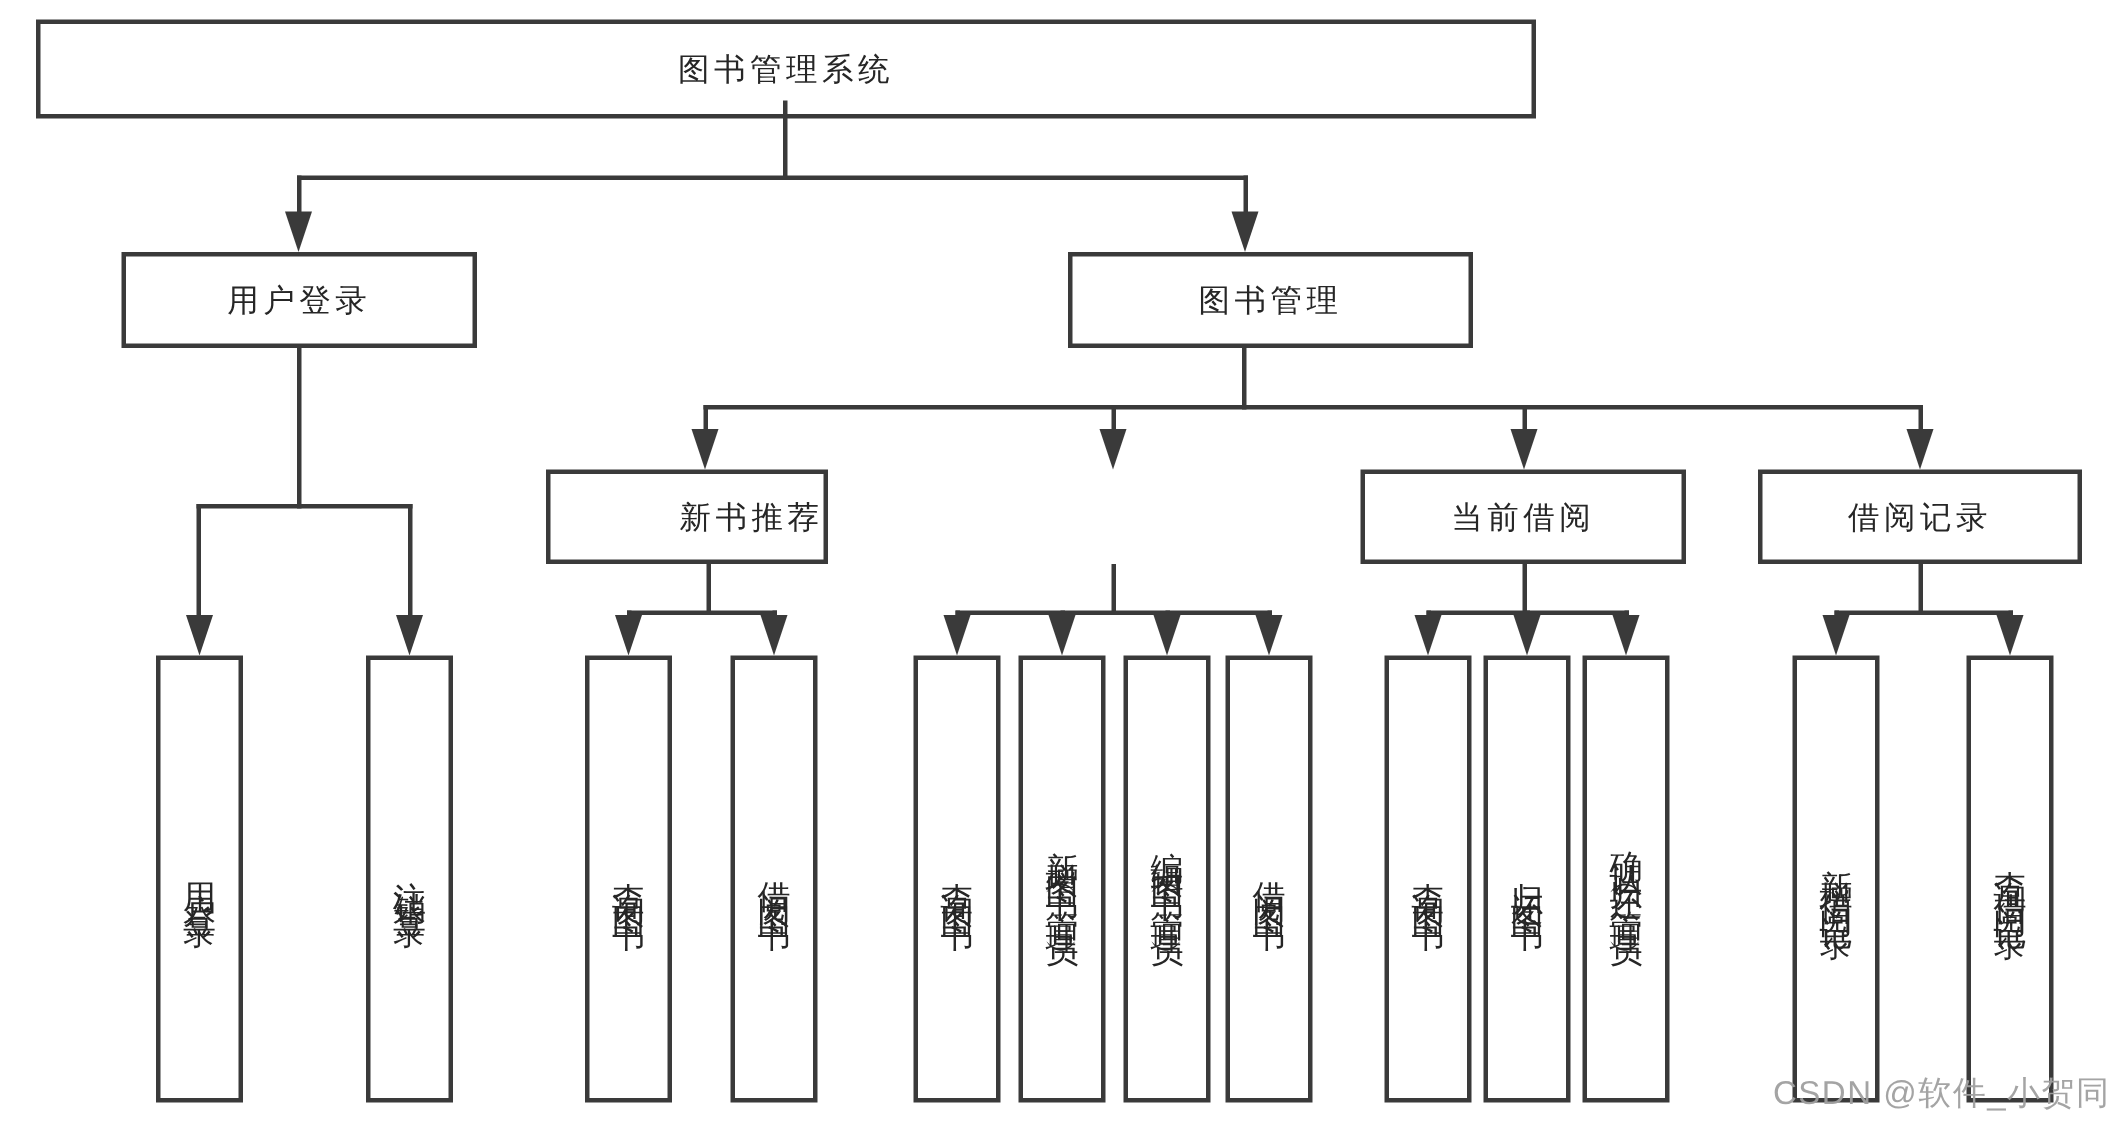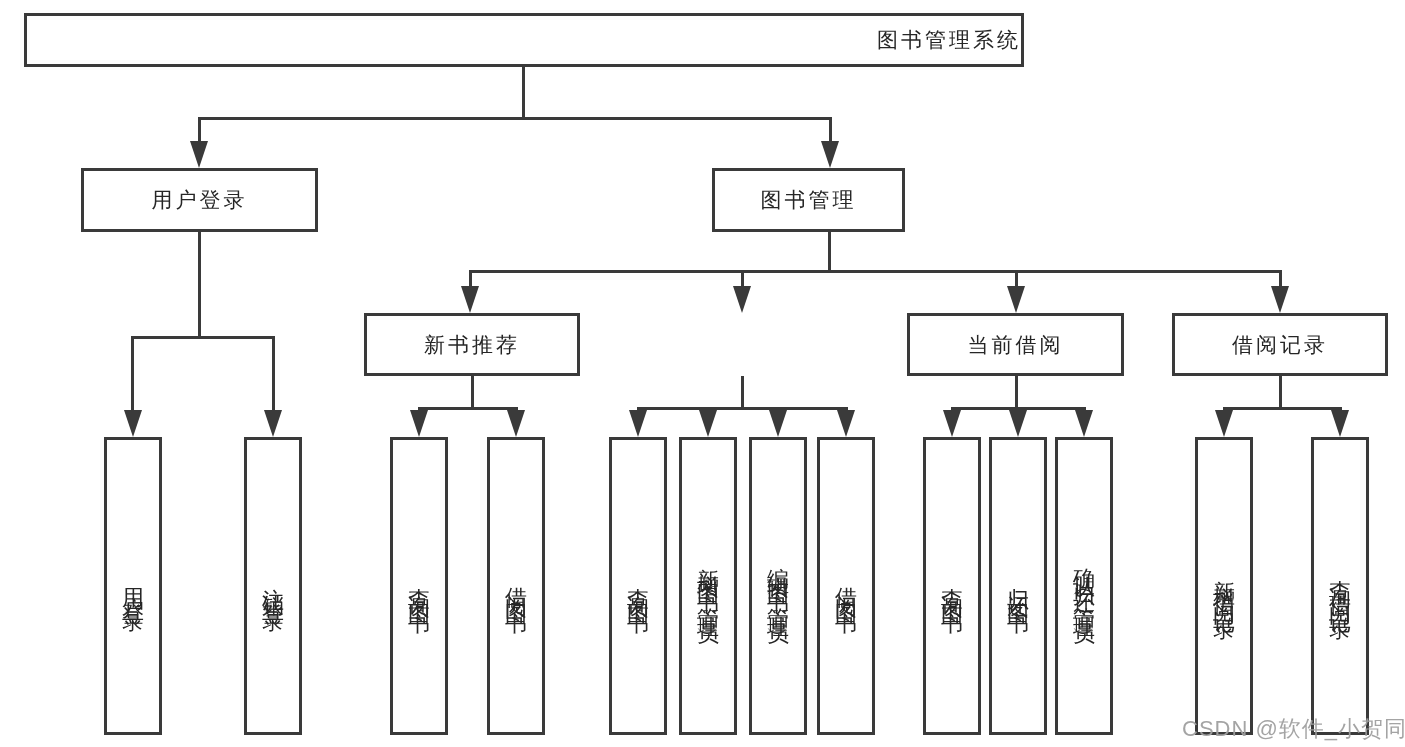--- a/index.html
+++ b/index.html
@@ -27,24 +27,24 @@
     position:absolute; width:0; height:0;
     border-left:9px solid transparent; border-right:9px solid transparent;
     border-top:27px solid var(--line);
   }
   #watermark{
     position:absolute; left:1182px; top:714px; z-index:5;
     font-size:22px; letter-spacing:1px; color:var(--watermark);
     opacity:.95; white-space:nowrap;
   }
   
-  #n-root{left:24px; top:13px; width:1000px; height:54px;justify-content:flex-end;}
+  #n-root{left:24px; top:13px; width:1000px; height:66px;}
   #n-l2-0{left:81px;  top:168px; width:237px; height:64px;}
-  #n-l2-1{left:712px; top:168px; width:193px; height:64px;align-items:center;}
-  #n-l3-0{left:364px;  top:313px; width:216px; height:63px;}
+  #n-l2-1{left:712px; top:168px; width:270px; height:64px;align-items:center;}
+  #n-l3-0{left:364px;  top:313px; width:188px; height:63px;justify-content:flex-end;}
   #n-l3-1{left:634px;  top:313px; width:217px; height:63px;}
   #n-l3-2{left:907px;  top:313px; width:217px; height:63px;}
   #n-l3-3{left:1172px; top:313px; width:216px; height:63px;}
   .leaf{top:437px; width:58px; height:298px;}
   #f-0{left:104px;}  #f-1{left:244px;}
   #f-2{left:390px;}  #f-3{left:487px;}
   #f-4{left:609px;}  #f-5{left:679px;}  #f-6{left:749px;}  #f-7{left:817px;}
   #f-8{left:923px;}  #f-9{left:989px;}  #f-10{left:1055px;}
   #f-11{left:1195px;} #f-12{left:1311px;}
 </style>

